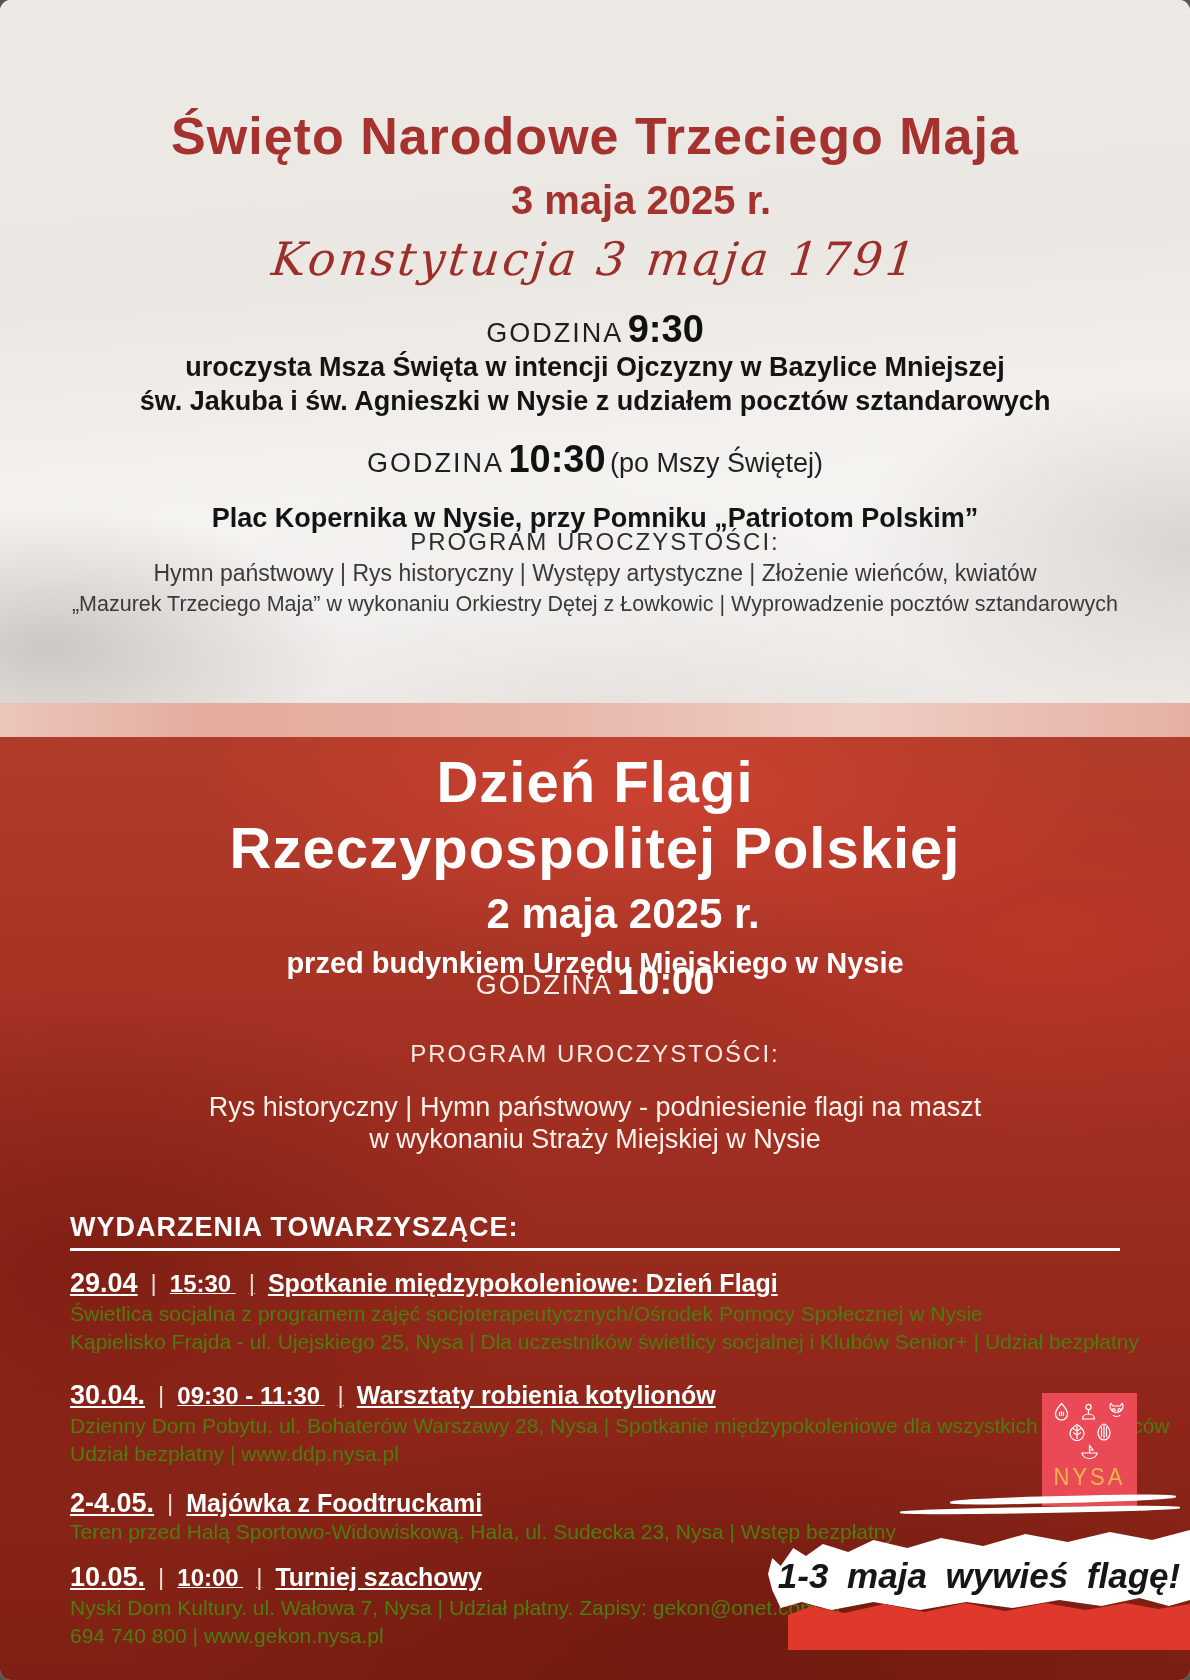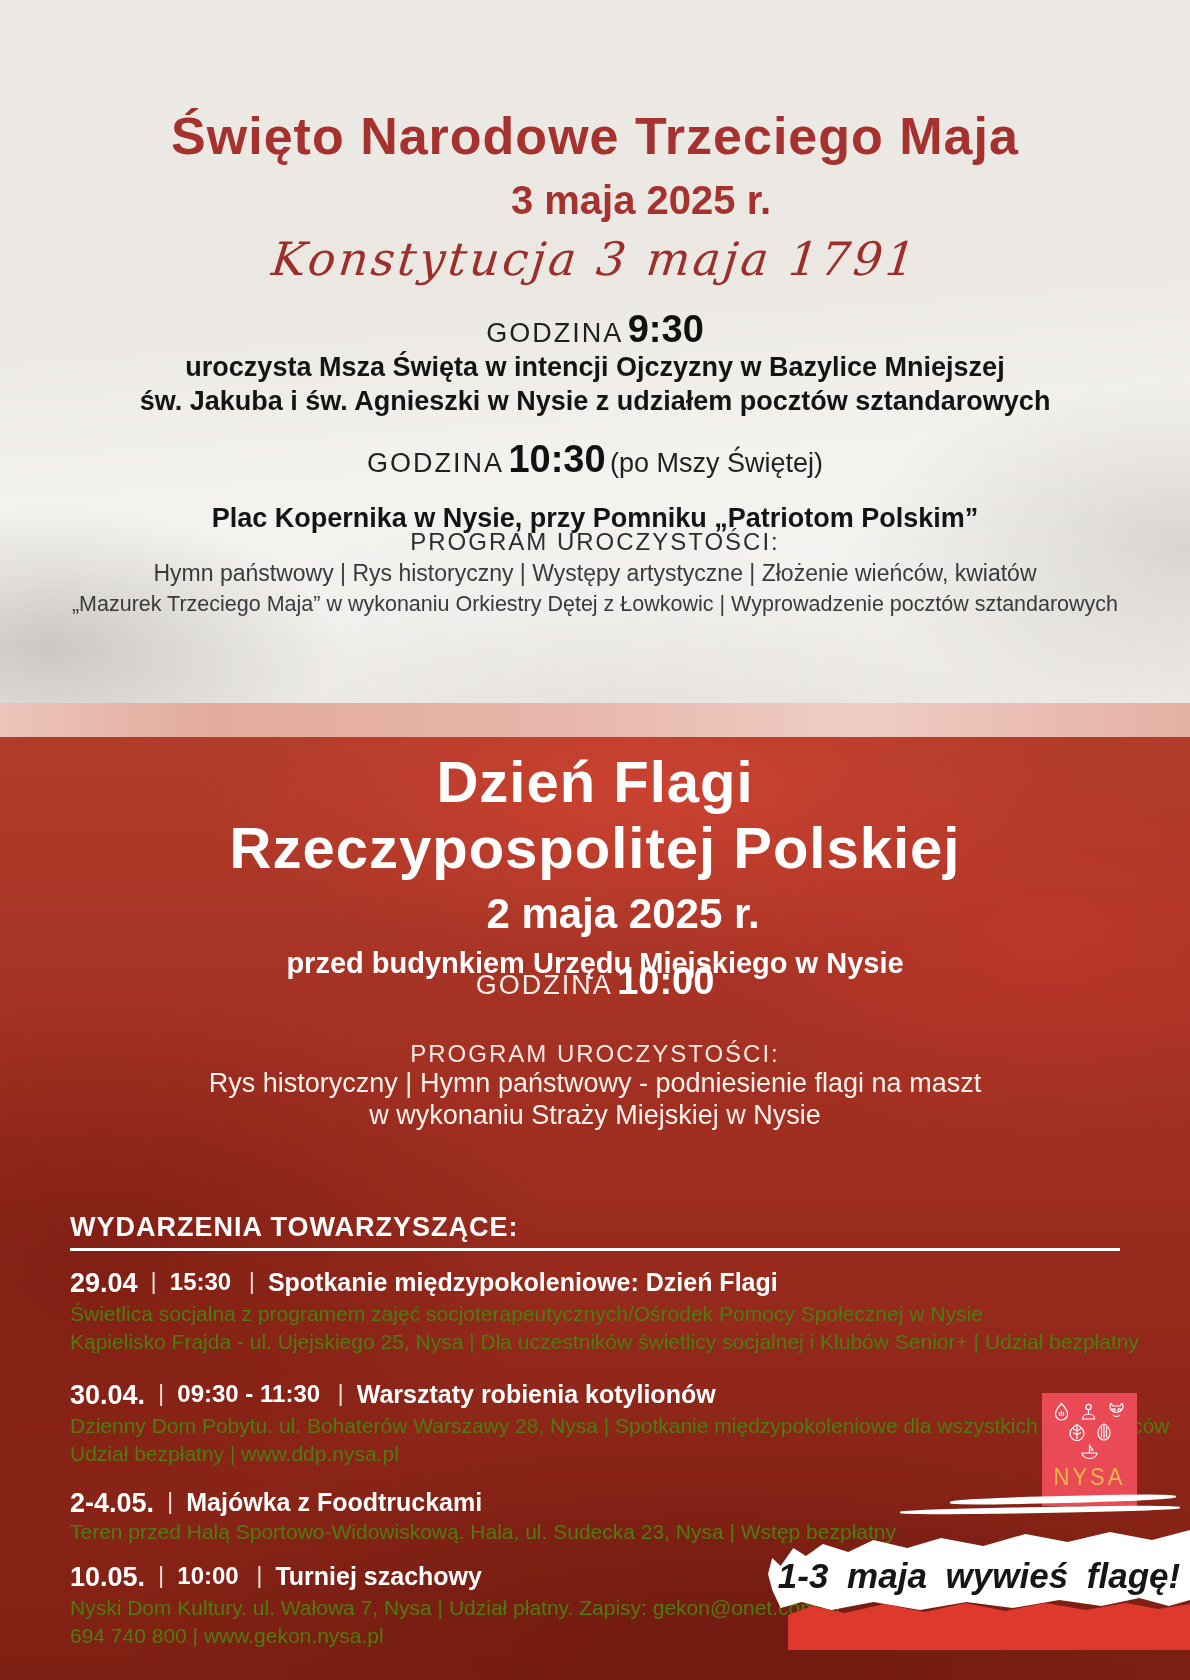--- a/index.html
+++ b/index.html
@@ -1,19 +1,20 @@
 <!DOCTYPE html>
 <html lang="pl"><head>
 <meta charset="utf-8">
 <style>
   html,body{margin:0;padding:0;background:#555;}
   .page{
     position:relative;width:1190px;height:1680px;margin:0 auto;overflow:hidden;
     font-family:"Liberation Sans","DejaVu Sans",sans-serif;
     background:#eae7e2;
+    border-radius:11px;
   }
   
   .white-sec{
     position:absolute;left:0;top:0;width:1190px;height:703px;
     background:
       radial-gradient(ellipse 420px 200px at 4% 92%, rgba(168,162,156,.55), transparent 70%),
       radial-gradient(ellipse 500px 240px at 100% 78%, rgba(178,172,166,.45), transparent 70%),
       radial-gradient(ellipse 900px 300px at 50% 100%, rgba(210,205,200,.35), transparent 75%),
       linear-gradient(176deg,#edeae6 0%,#ebe8e3 40%,#f5f3f0 68%,#f8f7f5 82%,#efece8 100%);
   }
@@ -45,25 +46,25 @@
   .prog-head{font-size:24px;font-weight:400;letter-spacing:2px;color:#2d2d2d;}
   .prog-line{font-size:23px;font-weight:400;color:#3a3a3a;}
   .prog-line2{font-size:21.5px;font-weight:400;color:#3a3a3a;}
   
   .r-title{font-size:58px;font-weight:700;color:#ffffff;letter-spacing:1px;}
   .r-date{font-size:42px;font-weight:700;color:#ffffff;padding-left:28px;}
   .r-label{font-size:27px;font-weight:400;letter-spacing:2px;color:#fceee9;}
   .r-time{font-size:38px;font-weight:700;color:#ffffff;}
   .r-loc{font-size:29px;font-weight:700;color:#ffffff;}
   .r-prog-head{font-size:24px;font-weight:400;letter-spacing:2px;color:#fbe9e3;}
-  .r-prog-line{font-size:27px;font-weight:300;color:#fdf1ec;}
+  .r-prog-line{font-size:27px;font-weight:300;color:#fdf1ec;margin-top:24px;}
   
   .ev-heading{position:absolute;left:70px;font-size:27px;font-weight:700;color:#fff;letter-spacing:1px;}
   .ev-rule{position:absolute;left:70px;width:1050px;height:3px;background:#fff;}
-  .ev-head{position:absolute;left:70px;display:flex;align-items:flex-start;white-space:nowrap;color:#fff;}
+  .ev-head{position:absolute;left:70px;display:flex;align-items:center;white-space:nowrap;color:#fff;text-decoration:underline;}
   .ev-date{font-size:27px;font-weight:700;}
   .ev-time{font-size:24px;font-weight:700;}
   .ev-title{font-size:25px;font-weight:700;}
   .ev-sep{font-size:24px;font-weight:300;color:#f3d9d2;margin:0 13px;position:relative;top:-1px;}
   .ev-detail{position:absolute;left:70px;font-size:21px;font-weight:400;color:#4d7c0f;white-space:nowrap;}
   
   .nysa{
     position:absolute;left:1042px;top:1393px;width:95px;height:113px;
     background:#e94a55;display:flex;flex-direction:column;align-items:center;
     padding-top:9px;box-sizing:border-box;

